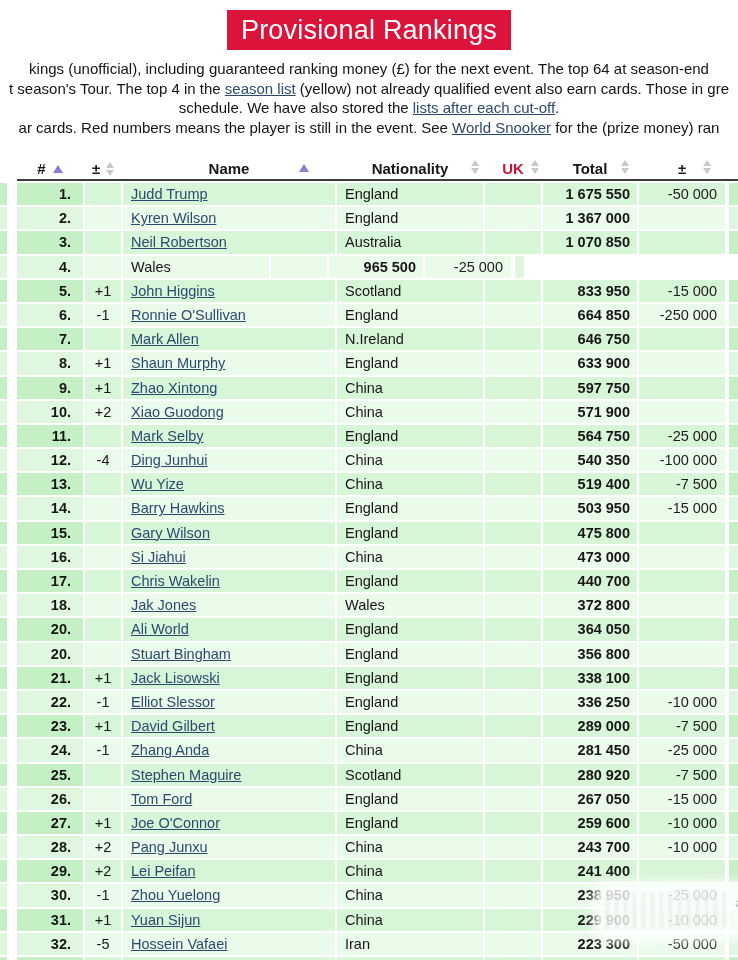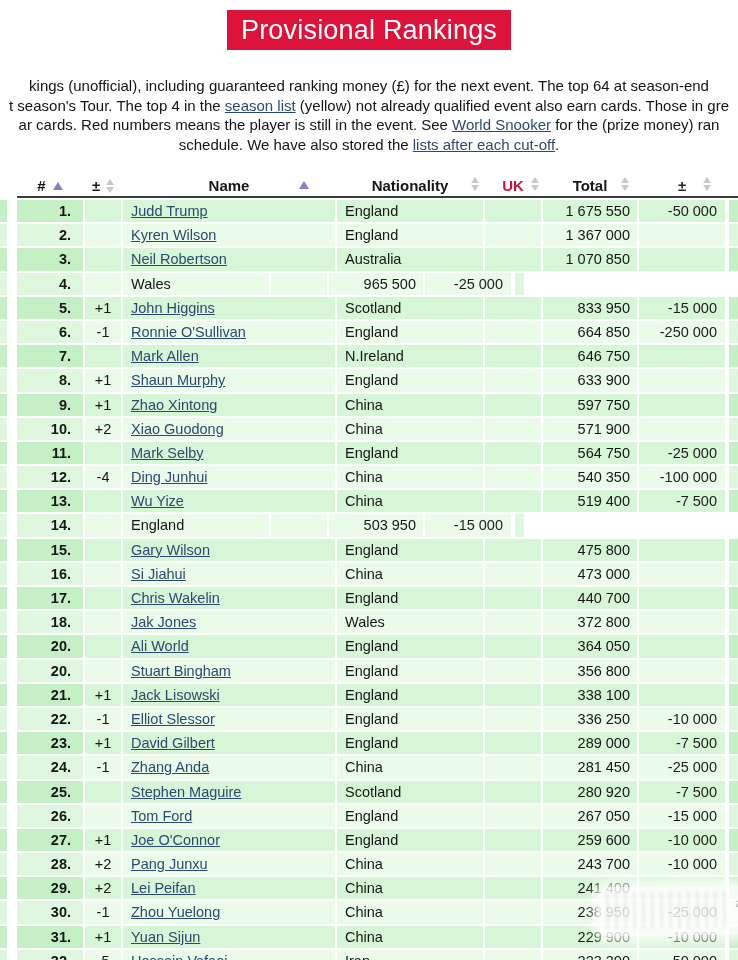--- a/index.html
+++ b/index.html
@@ -11,33 +11,33 @@
   html,body{width:738px;height:960px;overflow:hidden;background:#fff;
     font-family:"Liberation Sans","DejaVu Sans",sans-serif;color:var(--text);position:relative}
   .page{width:738px;height:960px;overflow:hidden;position:relative}
 
   
   .title-wrap{text-align:center;padding-top:10px}
   .title-banner{display:inline-block;background:var(--accent-red);color:#fff;
     font-weight:normal;font-size:27px;line-height:32px;padding:4px 14px;letter-spacing:.2px}
 
   
-  .intro{margin-top:26px;display:flex;flex-direction:column;align-items:center}
+  .intro{margin-top:9px;display:flex;flex-direction:column;align-items:center}
   .intro-line{white-space:nowrap;font-size:15px;line-height:19.5px;color:#141414}
   .intro a,.intro .lnk{color:var(--link);text-decoration:underline;cursor:pointer}
 
   
   .hdr-row,.row{display:flex;gap:2px;align-items:stretch}
   .c-sliver{width:7px;flex:0 0 7px;margin-right:8px}
   .c-rank{width:66px;flex:0 0 66px;text-align:right;padding-right:12px;font-weight:bold}
   .c-move{width:36px;flex:0 0 36px;text-align:center}
   .c-name{width:212px;flex:0 0 212px;text-align:left;padding-left:8px}
   .c-nat{width:146px;flex:0 0 146px;text-align:left;padding-left:8px}
   .c-uk{width:56px;flex:0 0 56px;text-align:center}
-  .c-total{width:94px;flex:0 0 94px;text-align:right;padding-right:7px;font-weight:normal}
+  .c-total{width:94px;flex:0 0 94px;text-align:right;padding-right:7px;font-weight:bold}
   .c-change{width:86px;flex:0 0 86px;text-align:right;padding-right:8px;color:#1d1d1d}
   .c-rsliver{width:9px;flex:0 0 9px;margin-left:2px}
 
   
   .table-header{margin-top:20px;margin-left:17px;height:24px;border-bottom:2px solid var(--header-line)}
   .hdr-row{height:22px}
   .hdr-cell{position:relative;font-weight:bold;font-size:15px;line-height:22px;text-align:center;
     padding:0!important;cursor:pointer}
   .hdr-cell .lbl{display:inline-block;vertical-align:middle}
   .hdr-uk .lbl{color:var(--uk-red)}
@@ -79,22 +79,22 @@
 
 <div class="page">
 
   <div class="title-wrap">
     <div class="title-banner">Provisional Rankings</div>
   </div>
 
   <div class="intro">
     <div class="intro-line"><span>kings (unofficial), including guaranteed ranking money (£) for the next event. The top 64 at season-end</span></div>
     <div class="intro-line"><span>t season's Tour. The top 4 in the </span><span class="lnk">season list</span><span> (yellow) not already qualified event also earn cards. Those in gre</span></div>
+    <div class="intro-line"><span>schedule. We have also stored the </span><span class="lnk">lists after each cut-off</span><span>.</span></div>
     <div class="intro-line"><span>ar cards. Red numbers means the player is still in the event. See </span><span class="lnk">World Snooker</span><span> for the (prize money) ran</span></div>
-    <div class="intro-line"><span>schedule. We have also stored the </span><span class="lnk">lists after each cut-off</span><span>.</span></div>
   </div>
 
   <div class="table-header">
     <div class="hdr-row">
       <div class="hdr-cell c-rank hdr-rank">
         <span class="lbl">#</span><span class="tri-up"></span>
       </div>
       <div class="hdr-cell c-move hdr-move">
         <span class="lbl">±</span><span class="sort-both">
             <span class="t-u"></span>
@@ -284,20 +284,21 @@
       <div class="c-uk"></div>
       <div class="c-total">519 400</div>
       <div class="c-change">-7 500</div>
       <div class="c-rsliver"></div>
     </div>
 
     <div class="row even">
       <div class="c-sliver"></div>
       <div class="c-rank">14.</div>
       <div class="c-move"></div>
+      <div class="c-name"><a class="player-link">Barry Hawkins</a></div>
       <div class="c-nat">England</div>
       <div class="c-uk"></div>
       <div class="c-total">503 950</div>
       <div class="c-change">-15 000</div>
       <div class="c-rsliver"></div>
     </div>
 
     <div class="row odd">
       <div class="c-sliver"></div>
       <div class="c-rank">15.</div>

